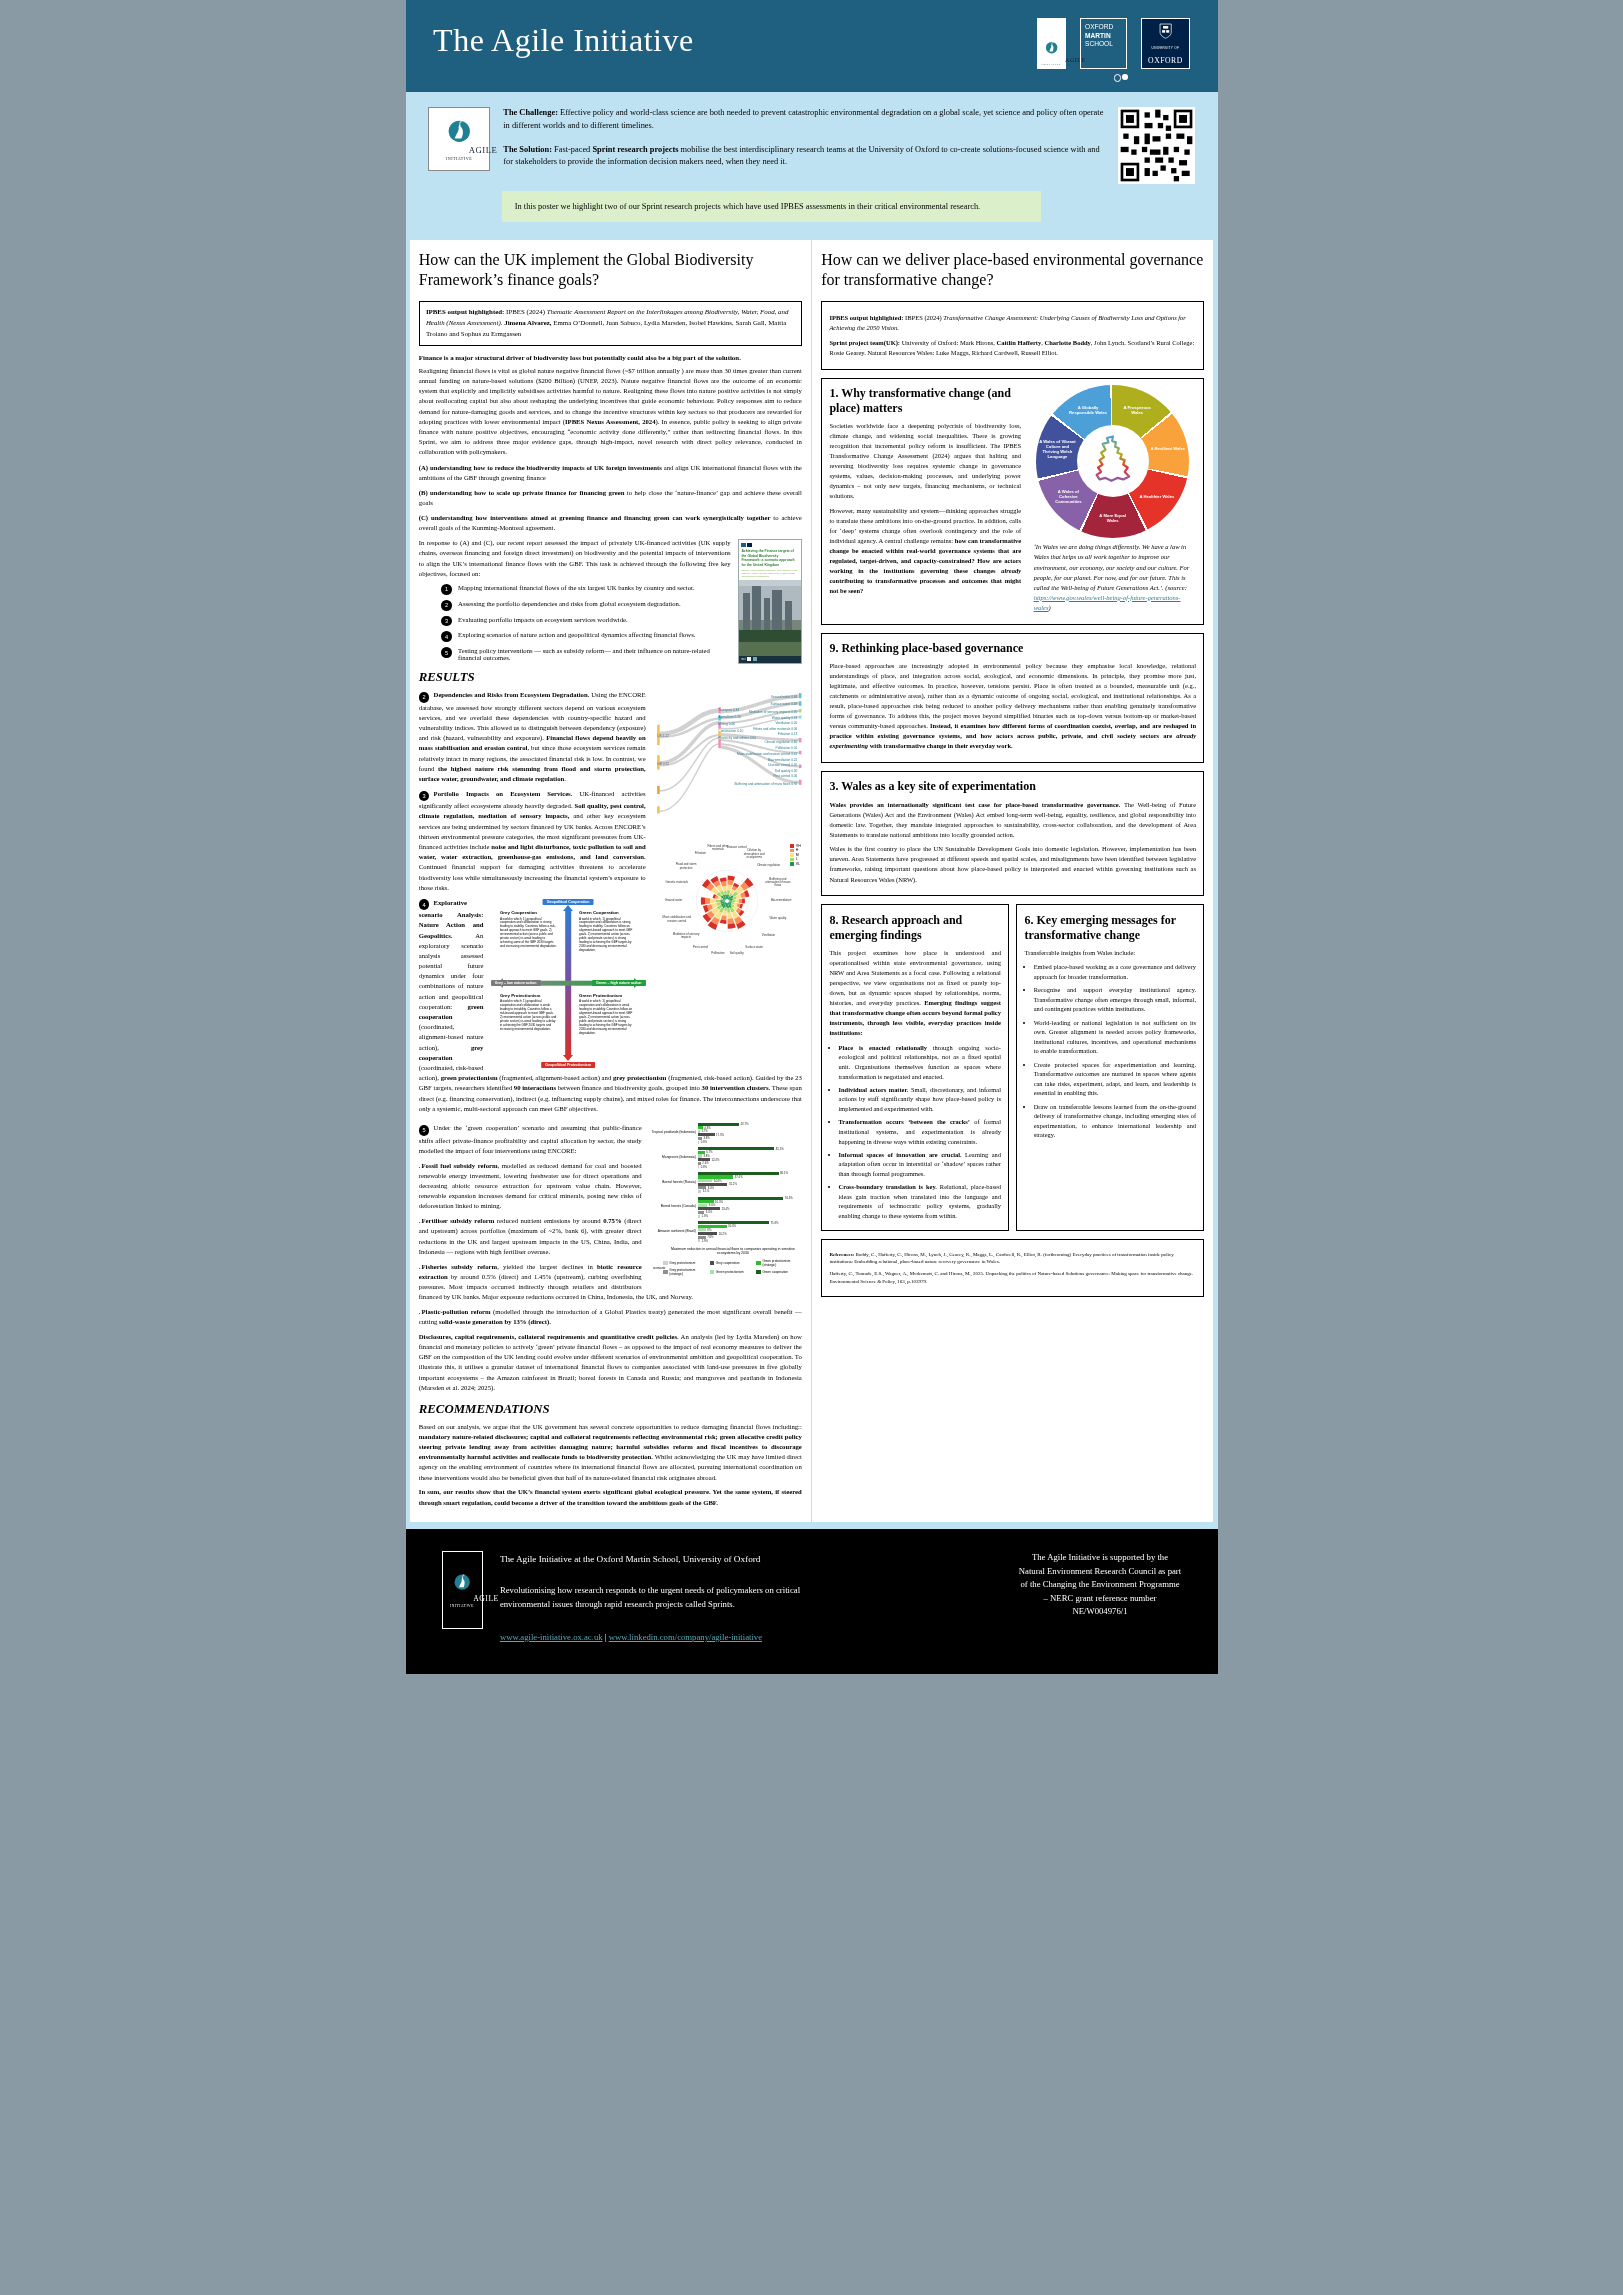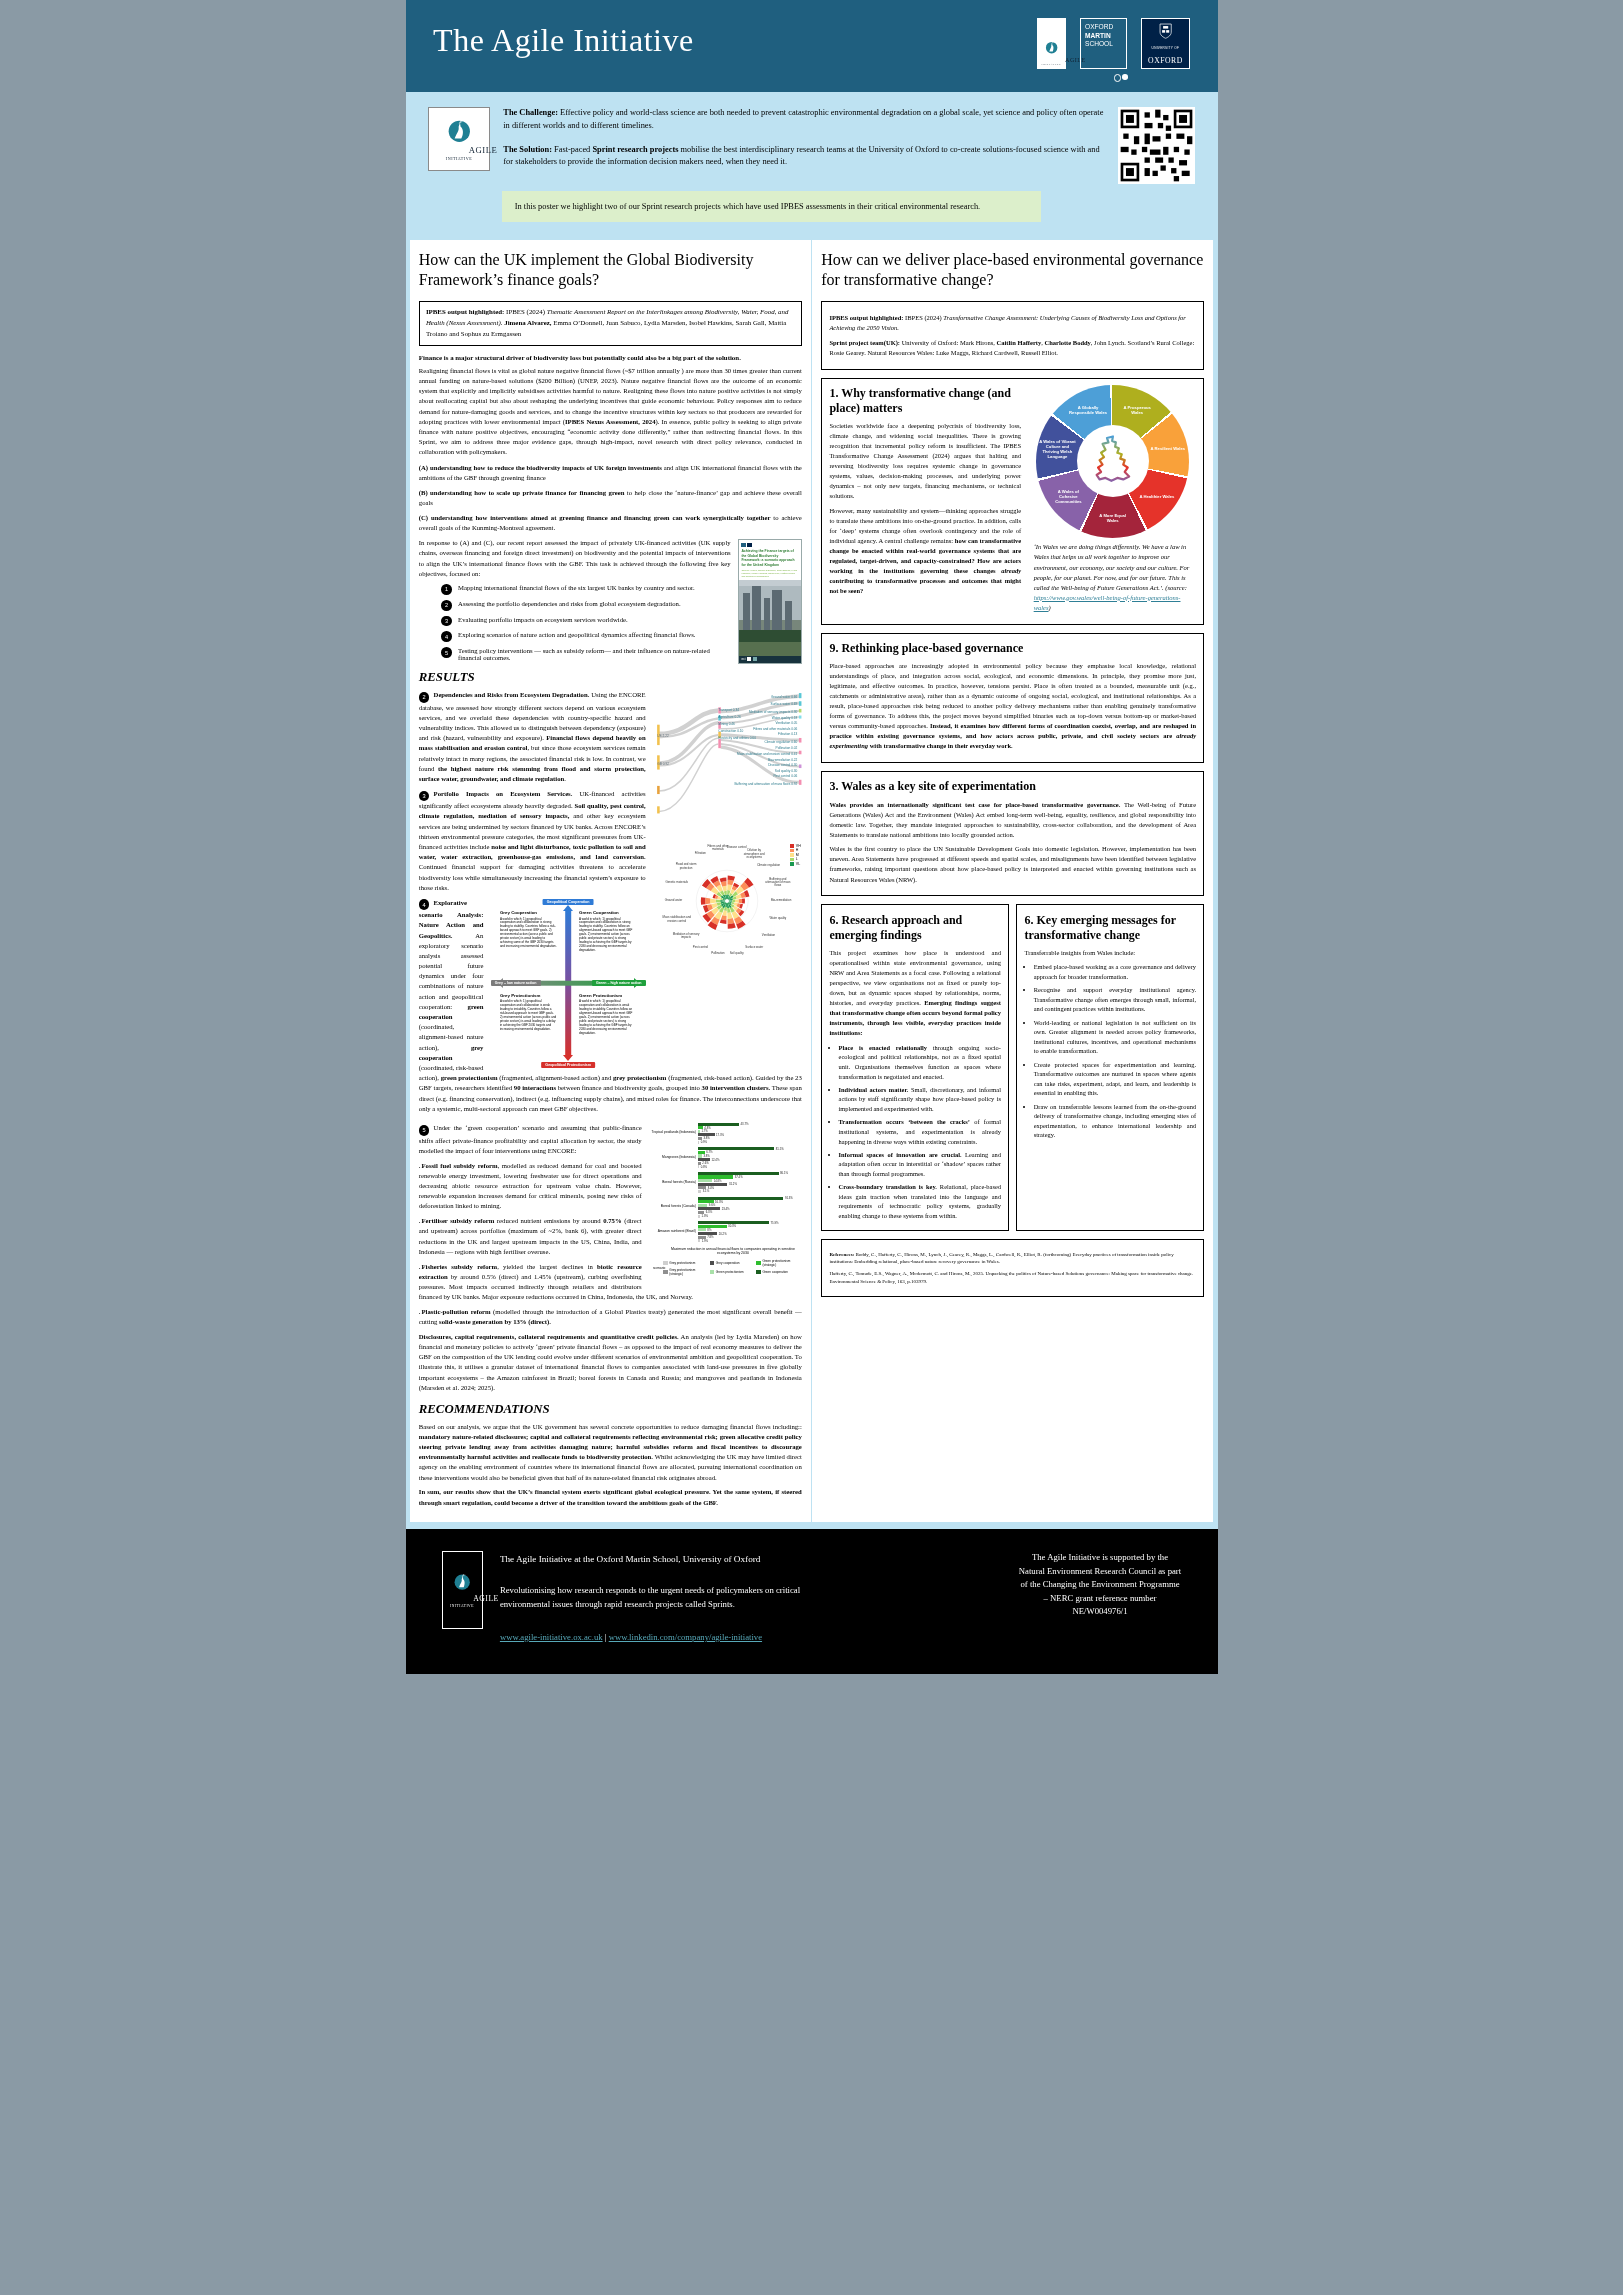--- a/index.html
+++ b/index.html
@@ -776,21 +776,21 @@
       </div>
 
       <div class="rbox">
         <h3>3. Wales as a key site of experimentation</h3>
         <p class="just"><span class="b">Wales provides an internationally significant test case for place-based transformative governance.</span><span> The Well-being of Future Generations (Wales) Act and the Environment (Wales) Act embed long-term well-being, equality, resilience, and global responsibility into domestic law. Together, they mandate integrated approaches to sustainability, cross-sector collaboration, and the development of Area Statements to translate national ambitions into locally grounded action.</span></p>
         <p class="just">Wales is the first country to place the UN Sustainable Development Goals into domestic legislation. However, implementation has been uneven. Area Statements have progressed at different speeds and spatial scales, and misalignments have been identified between legislative frameworks, raising important questions about how place-based policy is interpreted and enacted within governing institutions such as Natural Resources Wales (NRW).</p>
       </div>
 
       <div class="sbs">
         <div class="rbox">
-          <h3>6. Research approach and emerging findings</h3>
+          <h3>8. Research approach and emerging findings</h3>
           <p class="just"><span>This project examines how place is understood and operationalised within state environmental governance, using NRW and Area Statements as a focal case. Following a relational perspective, we view organisations not as fixed or purely top-down, but as dynamic spaces shaped by relationships, norms, histories, and everyday practices. </span><span class="b">Emerging findings suggest that transformative change often occurs beyond formal policy instruments, through less visible, everyday practices inside institutions:</span></p>
           <ul class="tiny">
             <li><span class="b">Place is enacted relationally</span><span> through ongoing socio-ecological and political relationships, not as a fixed spatial unit. Organisations themselves function as spaces where transformation is negotiated and enacted.</span></li>
             <li><span class="b">Individual actors matter.</span><span> Small, discretionary, and informal actions by staff significantly shape how place-based policy is implemented and experimented with.</span></li>
             <li><span class="b">Transformation occurs ‘between the cracks’</span><span> of formal institutional systems, and experimentation is already happening in diverse ways within existing constraints.</span></li>
             <li><span class="b">Informal spaces of innovation are crucial.</span><span> Learning and adaptation often occur in interstitial or ‘shadow’ spaces rather than through formal programmes.</span></li>
             <li><span class="b">Cross-boundary translation is key.</span><span> Relational, place-based ideas gain traction when translated into the language and requirements of technocratic policy systems, gradually enabling change to these systems from within.</span></li>
           </ul>
         </div>
         <div class="rbox">

